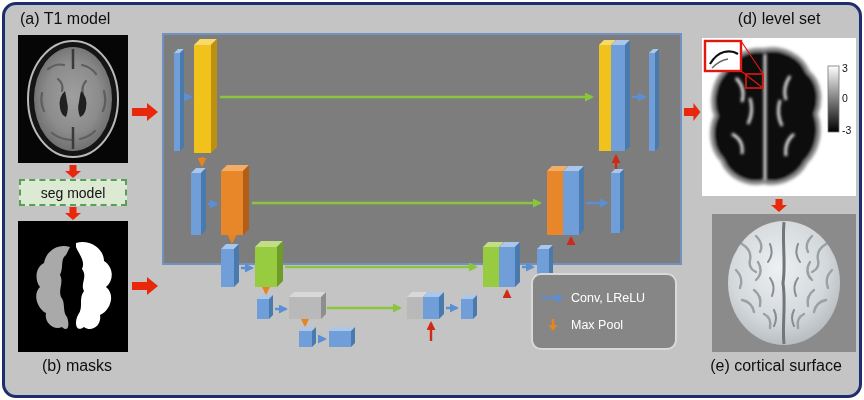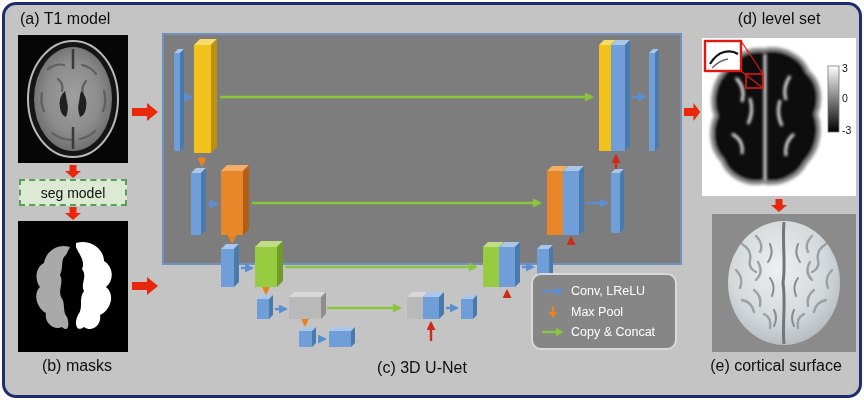--- a/index.html
+++ b/index.html
@@ -28,21 +28,20 @@
   .flow-arrow { position: absolute; }
 </style>
 </head>
 <body>
 
 <div class="figure">
   <div class="frame"></div>
 
   <div class="fig-label" style="left:20px;top:10px;">(a) T1 model</div>
   <div class="fig-label centered" style="left:22px;top:357px;width:110px;">(b) masks</div>
-  <div class="fig-label centered" style="left:162px;top:359px;width:520px;">(c) 3D U-Net</div>
   <div class="fig-label centered" style="left:692px;top:357px;width:168px;">(e) cortical surface</div>
   <div class="fig-label centered" style="left:702px;top:10px;width:154px;">(d) level set</div>
 
   <div class="img-box" style="left:18px;top:35px;width:110px;height:128px;">
     <svg viewBox="0 0 110 128">
       <defs>
         <radialGradient id="t1g" cx="50%" cy="48%" r="62%">
           <stop offset="0%" stop-color="#9f9f9f"></stop>
           <stop offset="55%" stop-color="#8c8c8c"></stop>
           <stop offset="85%" stop-color="#6f6f6f"></stop>
@@ -237,27 +236,20 @@
         </svg>
         <span class="legend-label">Conv, LReLU</span>
       </div>
       <div class="legend-row">
         <svg width="24" height="14" viewBox="0 0 24 14">
           <line x1="12" y1="1" x2="12" y2="7.5" stroke-width="2.4" stroke="#e8841f"></line>
           <polygon points="7.5,7 16.5,7 12,13" fill="#e8841f"></polygon>
         </svg>
         <span class="legend-label">Max Pool</span>
       </div>
-      <div class="legend-row">
-        <svg width="24" height="14" viewBox="0 0 24 14">
-          <line x1="1" y1="7" x2="15" y2="7" stroke-width="2.4" stroke="#8ac63c"></line>
-          <polygon points="15,2.5 22.5,7 15,11.5" fill="#8ac63c"></polygon>
-        </svg>
-        <span class="legend-label">Copy &amp; Concat</span>
-      </div>
     </div>
   </div>
 
   <div class="img-box" style="left:702px;top:38px;width:154px;height:158px;">
     <svg viewBox="0 0 154 158">
       <defs>
         <linearGradient id="cbg" x1="0" y1="0" x2="0" y2="1">
           <stop offset="0" stop-color="#ffffff"></stop>
           <stop offset="1" stop-color="#000000"></stop>
         </linearGradient>

